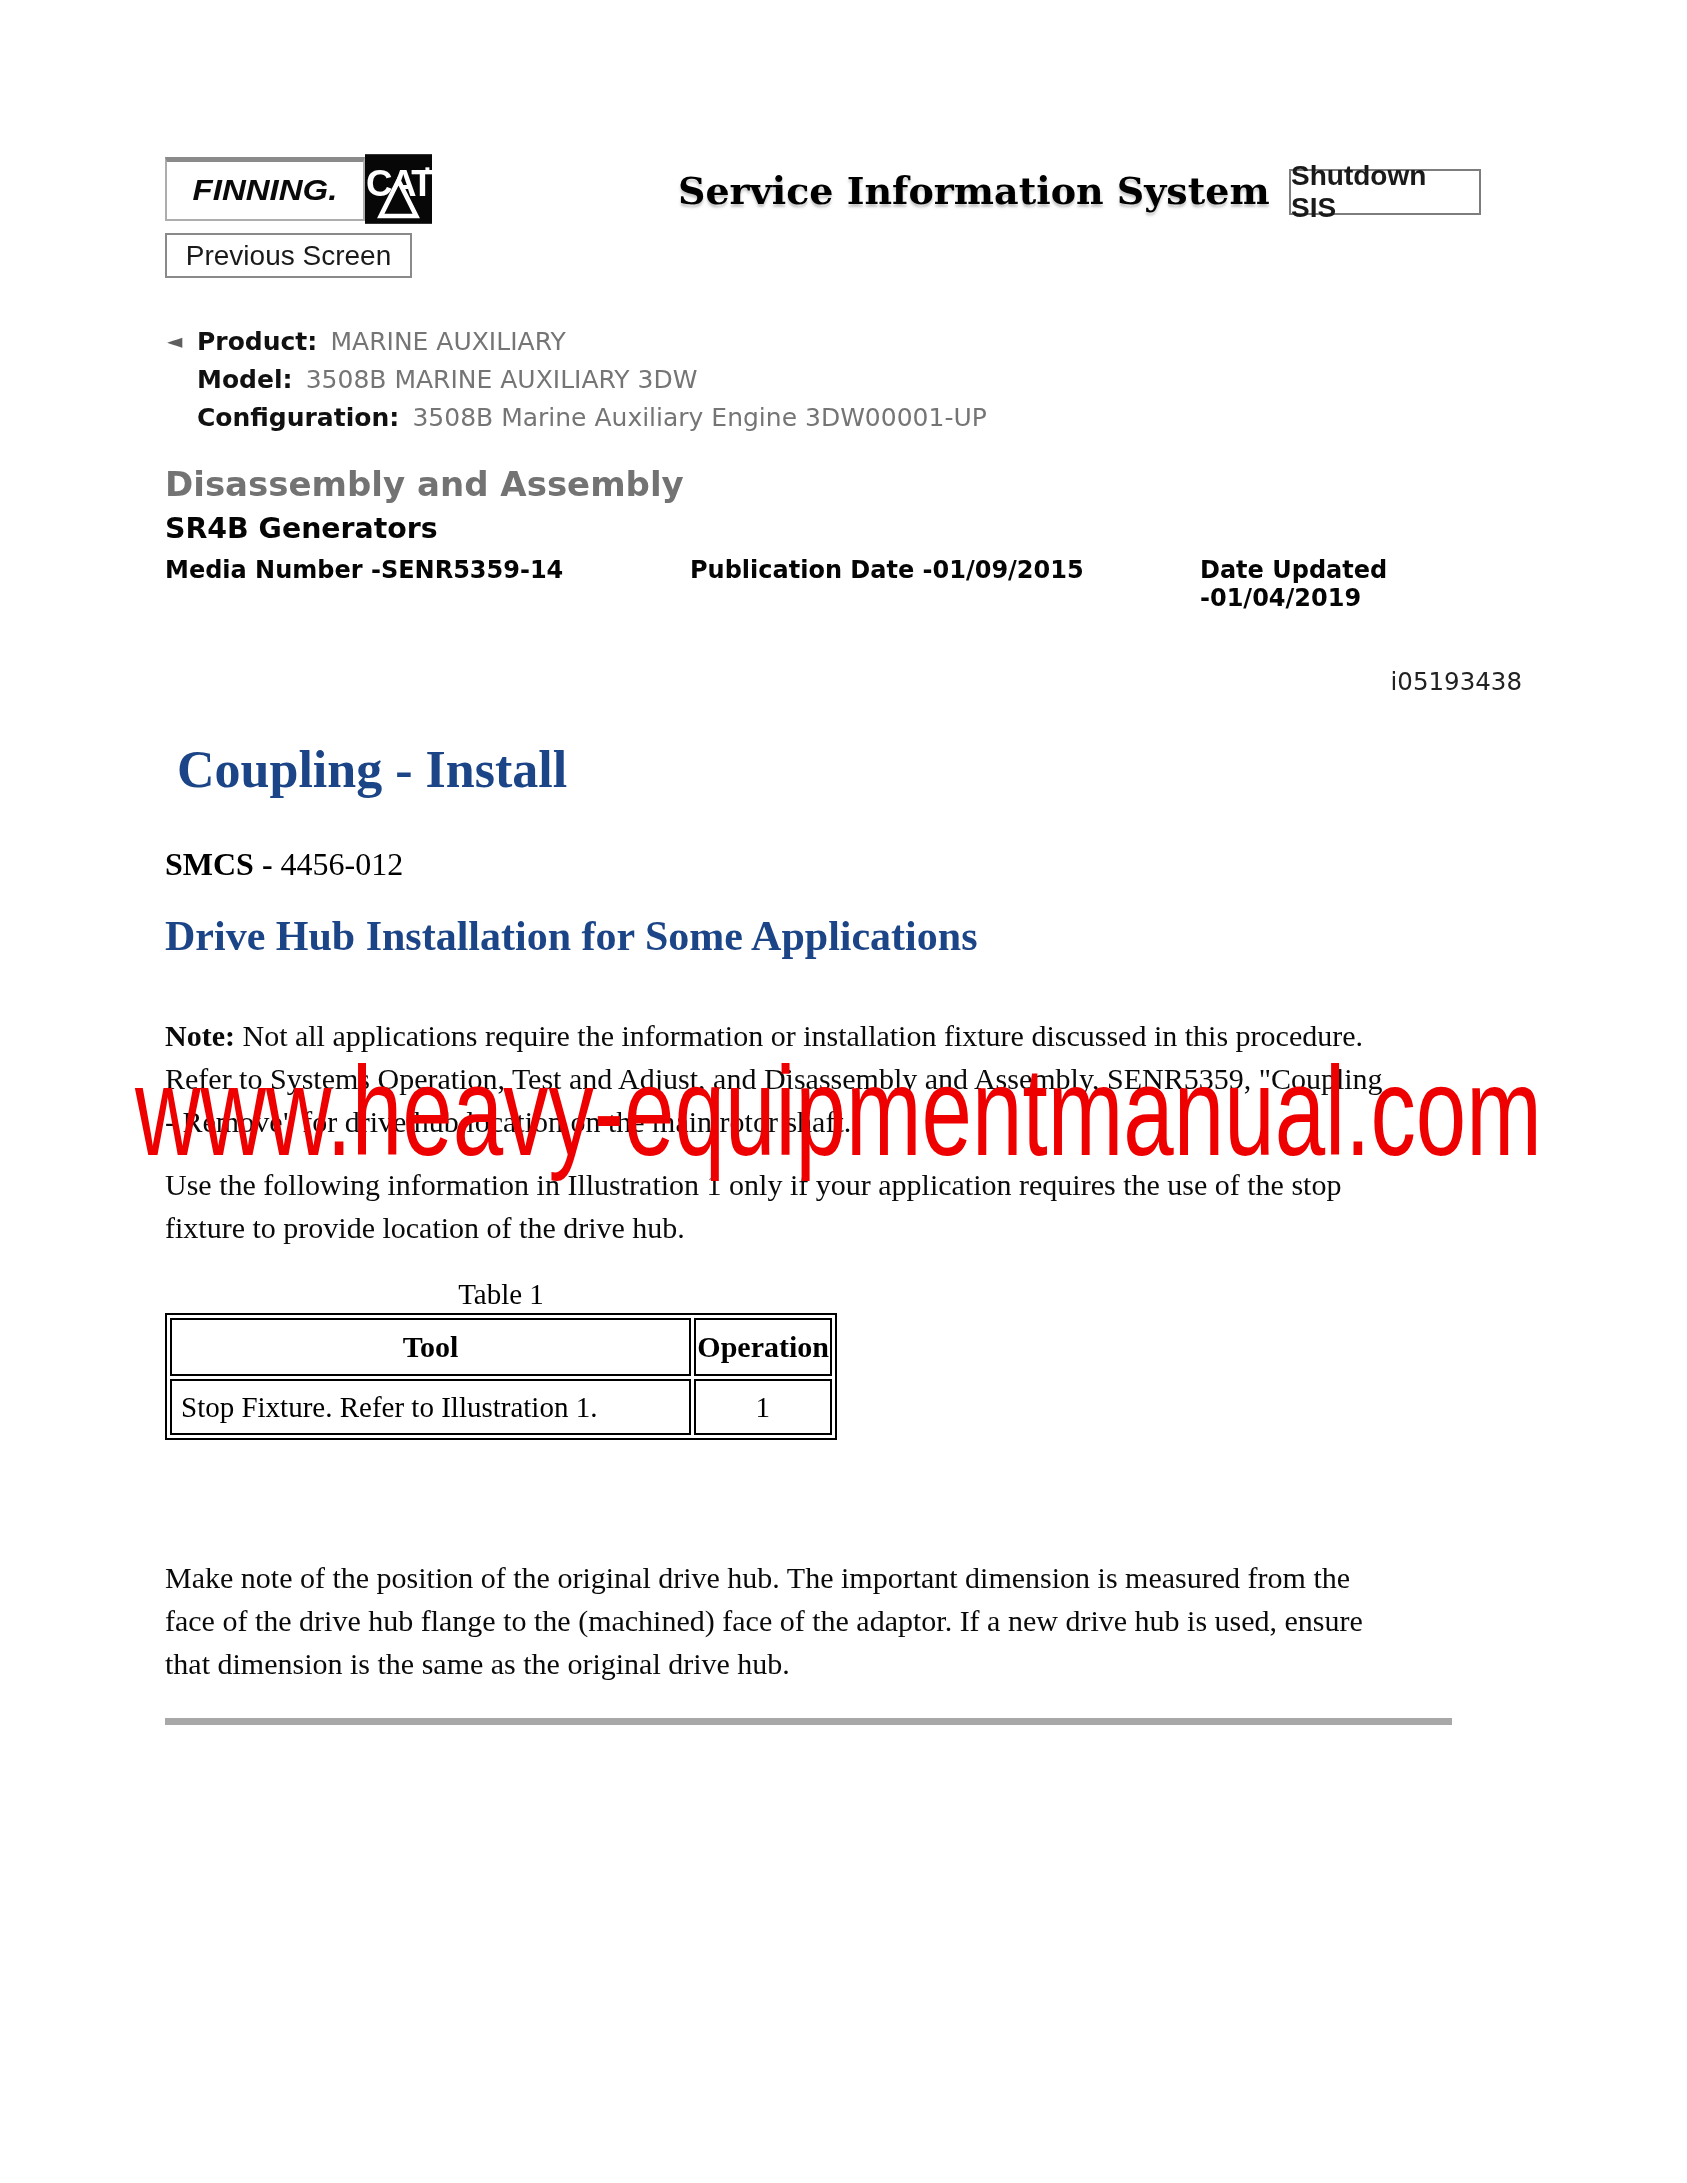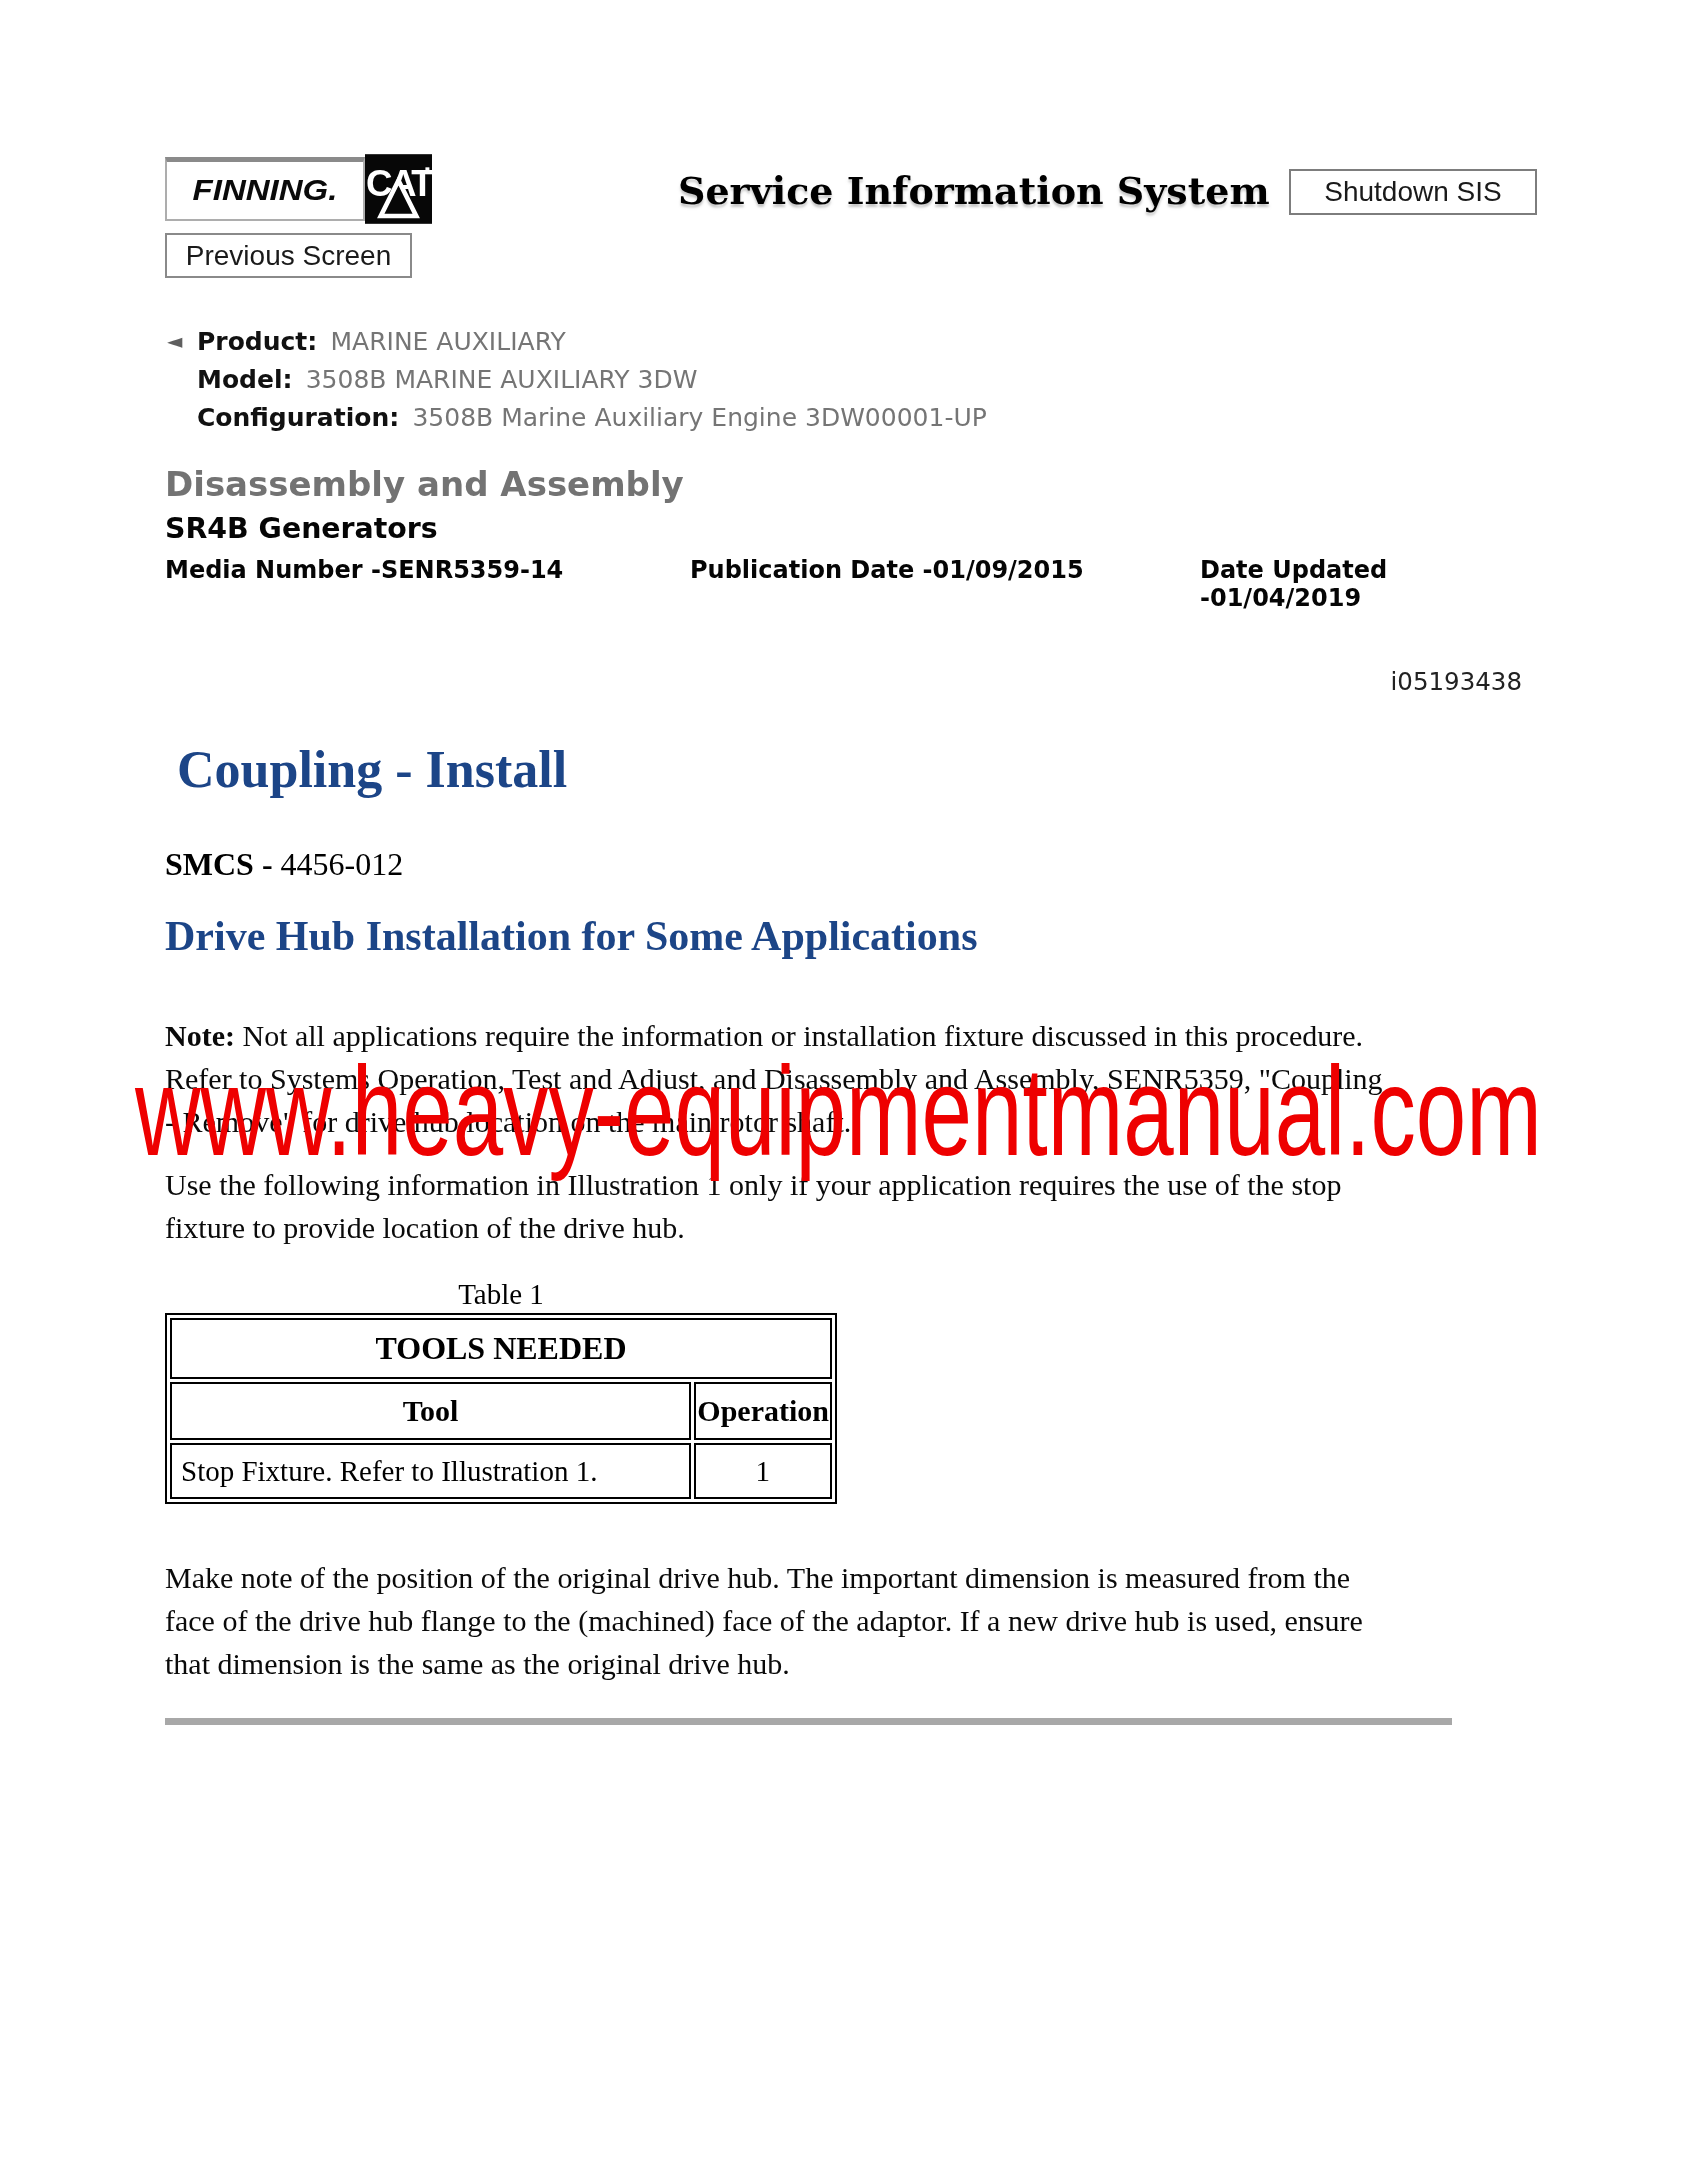--- a/index.html
+++ b/index.html
@@ -26,21 +26,21 @@
     transform:scaleY(0.92);
   }
   .logo-cat{display:block;}
   .btn{
     position:absolute;background:#fff;
     display:flex;align-items:center;justify-content:center;
     font-family:"Liberation Sans", sans-serif;color:#1a1a1a;
     box-sizing:border-box;cursor:pointer;
   }
   .prev-btn{left:165px;top:233px;width:247px;height:45px;border:2px solid #8a8a8a;font-size:28px;}
-  .shutdown-btn{left:1289px;top:169px;width:248px;height:46px;border:2.6px solid #7d7d7d;font-size:28px;}
+  .shutdown-btn{left:1289px;top:169px;width:192px;height:46px;border:2.6px solid #7d7d7d;font-size:28px;font-weight:bold;}
   .sis-title{
     position:absolute;left:678px;top:168px;width:576px;
     text-align:center;
     font-family:"DejaVu Serif", serif;font-weight:bold;
     font-size:38px;color:#000;
     text-shadow:0 3.3px 2.6px rgba(150,150,150,0.55);
     white-space:nowrap;
   }
   
   .product-block{position:absolute;left:167px;top:322px;font-family:"DejaVu Sans", sans-serif;font-size:25px;}
@@ -164,23 +164,20 @@
 
   <div class="para use-para lines">Use the following information in Illustration 1 only if your application requires the use of the stop
 fixture to provide location of the drive hub.</div>
 
   <div class="watermark" style="color: rgb(238, 0, 0);">www.heavy-equipmentmanual.com</div>
 
   <div class="tbl-caption">Table 1</div>
   <table class="tools">
     <tbody>
       <tr>
-        <td class="t-head" colspan="2">TOOLS NEEDED</td>
-      </tr>
-      <tr>
         <td class="t-col t-tool-col">Tool</td>
         <td class="t-col">Operation</td>
       </tr>
       <tr>
         <td class="t-cell">Stop Fixture. Refer to Illustration 1.</td>
         <td class="t-cell t-qty">1</td>
       </tr>
     </tbody>
   </table>
 

